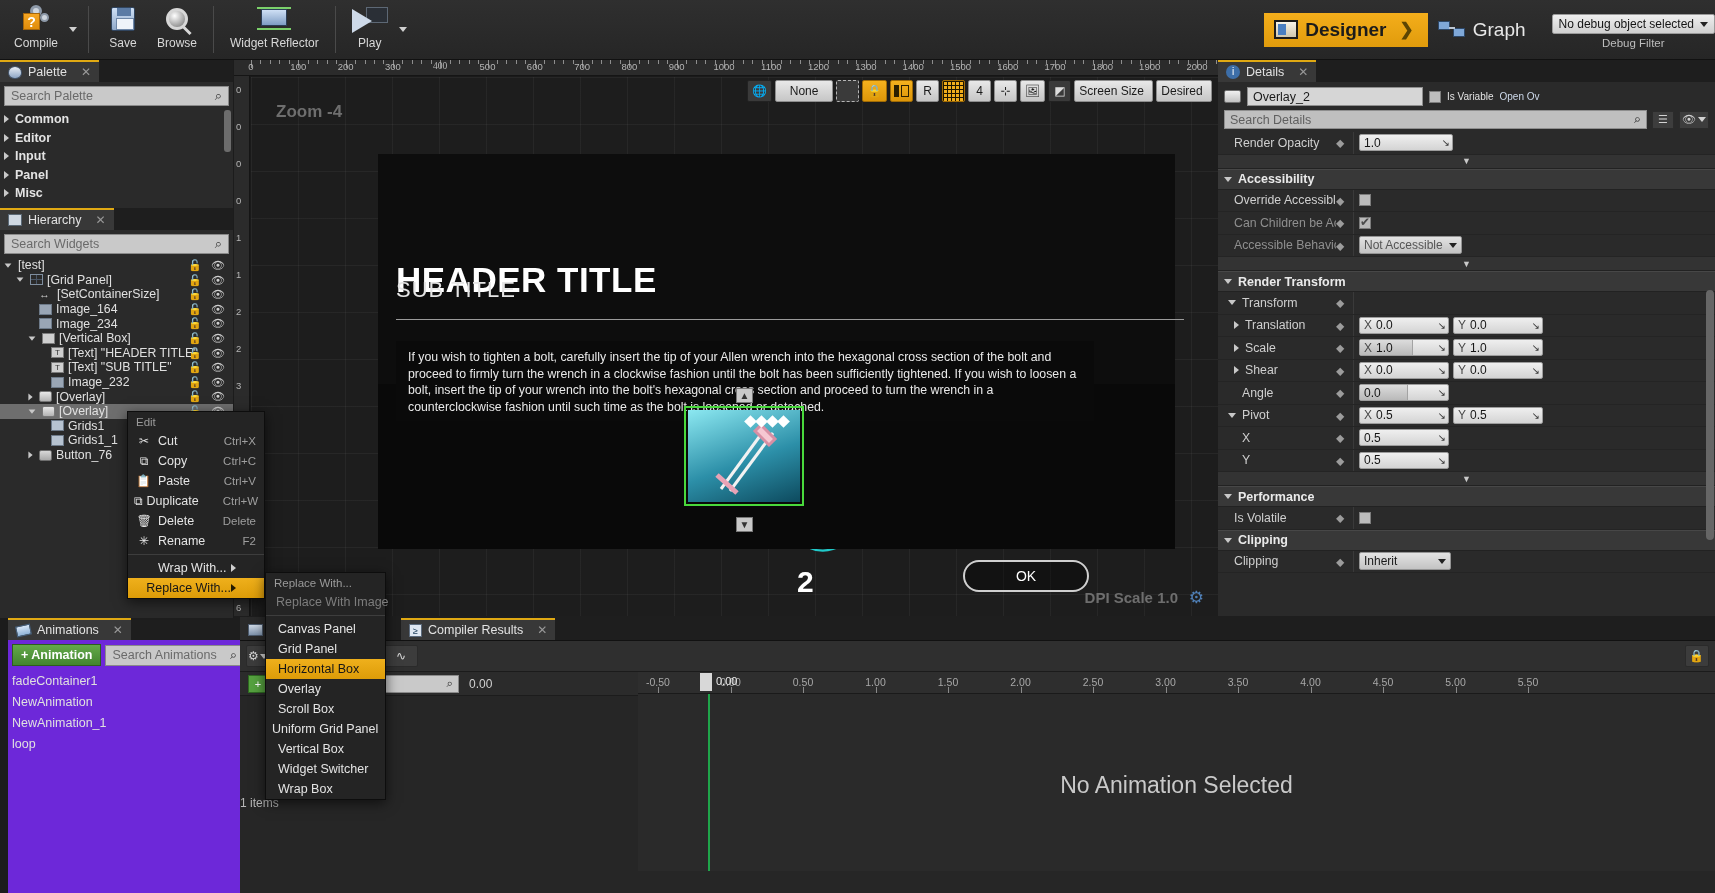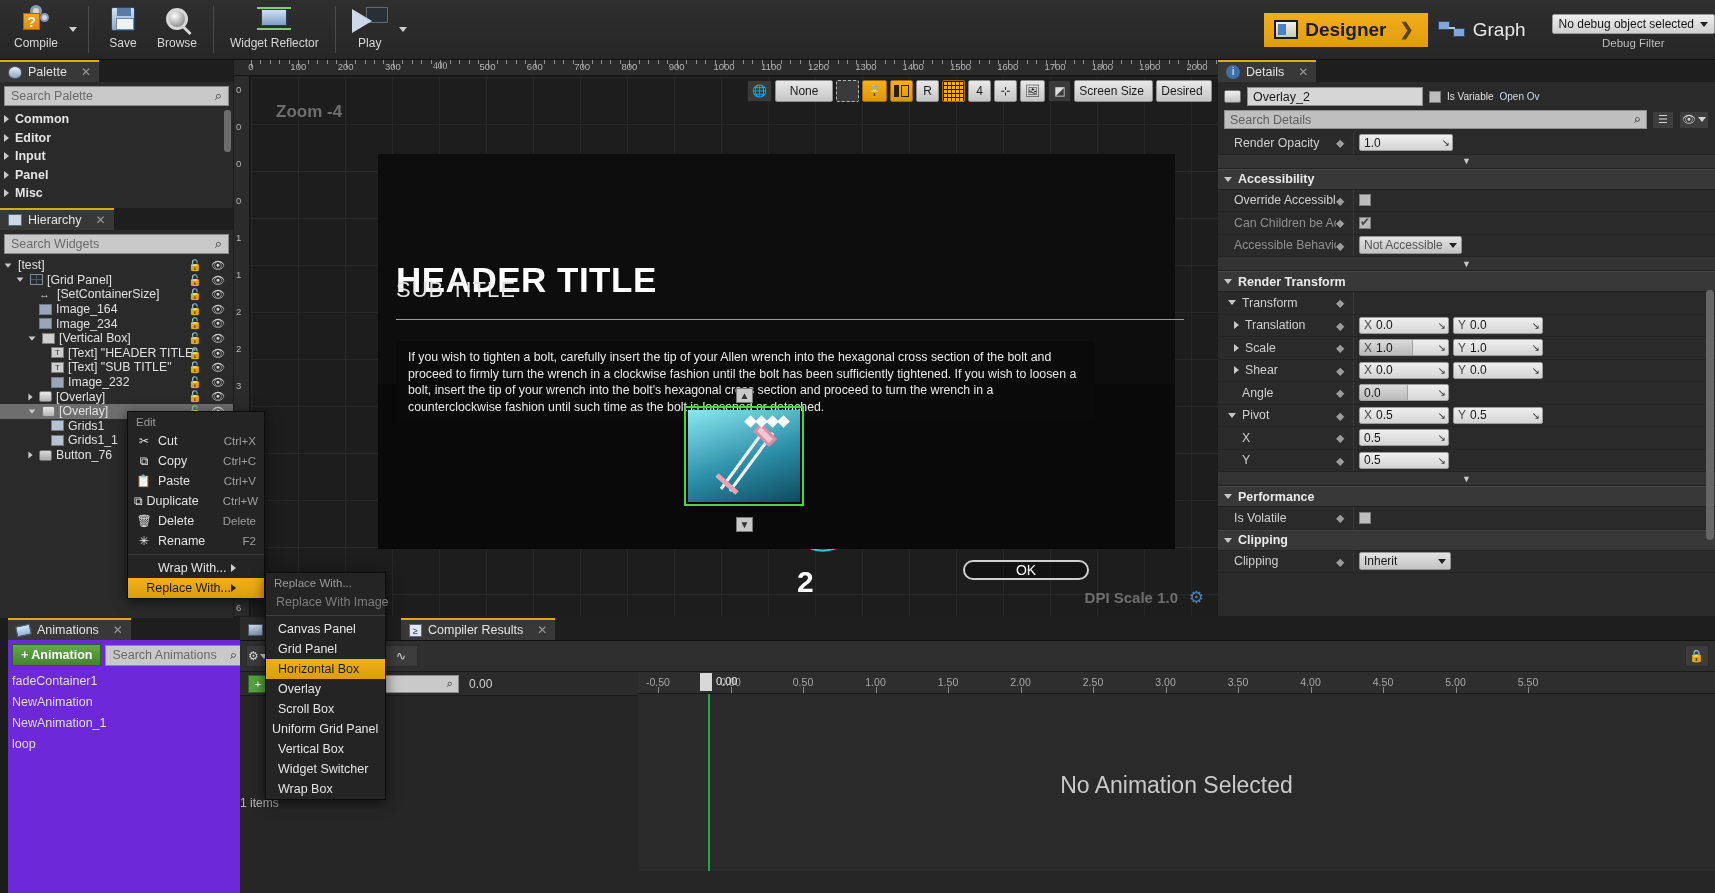--- a/index.html
+++ b/index.html
@@ -156,21 +156,21 @@
   #selimg{ position:absolute; left:437px; top:333px; width:112px; height:92px;
      background:linear-gradient(160deg,#8ce8f1,#2c8fa8 55%, #0d4a5e);}
   .sword{ position:absolute; }
   #diamonds{ position:absolute; left:495px; top:340px; display:flex; gap:2px; }
   .dia{ width:9px; height:9px; background:#ffffff; transform:rotate(45deg); }
   #bignum{ position:absolute; left:546px; top:488px; font-size:30px; font-weight:bold; color:#ffffff; }
   .handle{
     position:absolute; width:17px; height:15px; background:#c9c9c9; border:1px solid #777;
     display:flex; align-items:center; justify-content:center; font-size:10px; color:#333; cursor:pointer;
   }
-  #okbtn{ position:absolute; left:712px; top:483px; width:126px; height:20px; border:2px solid #cfcfcf; border-radius:16px;
+  #okbtn{ position:absolute; left:712px; top:483px; width:126px; height:32px; border:2px solid #cfcfcf; border-radius:16px;
      display:flex; align-items:center; justify-content:center; color:#ffffff; font-size:14px; background:rgba(0,0,0,.35); }
 
   
   #canvasbar{ position:absolute; right:6px; top:20px; display:flex; align-items:center; gap:3px; z-index:8; }
   .cb{ height:22px; min-width:23px; padding:0 4px; background:linear-gradient(#e8e8e8,#c6c6c6); border:1px solid #8d8d8d;
      display:flex; align-items:center; justify-content:center; font-size:12px; color:#1a1a1a; cursor:pointer; border-radius:2px;}
   .cb.on{ background:linear-gradient(#f4b11e,#dd9609); border-color:#a06b05; }
   .cb.dark{ background:#3a3a3a; border-color:#222; color:#ddd; }
 
   

